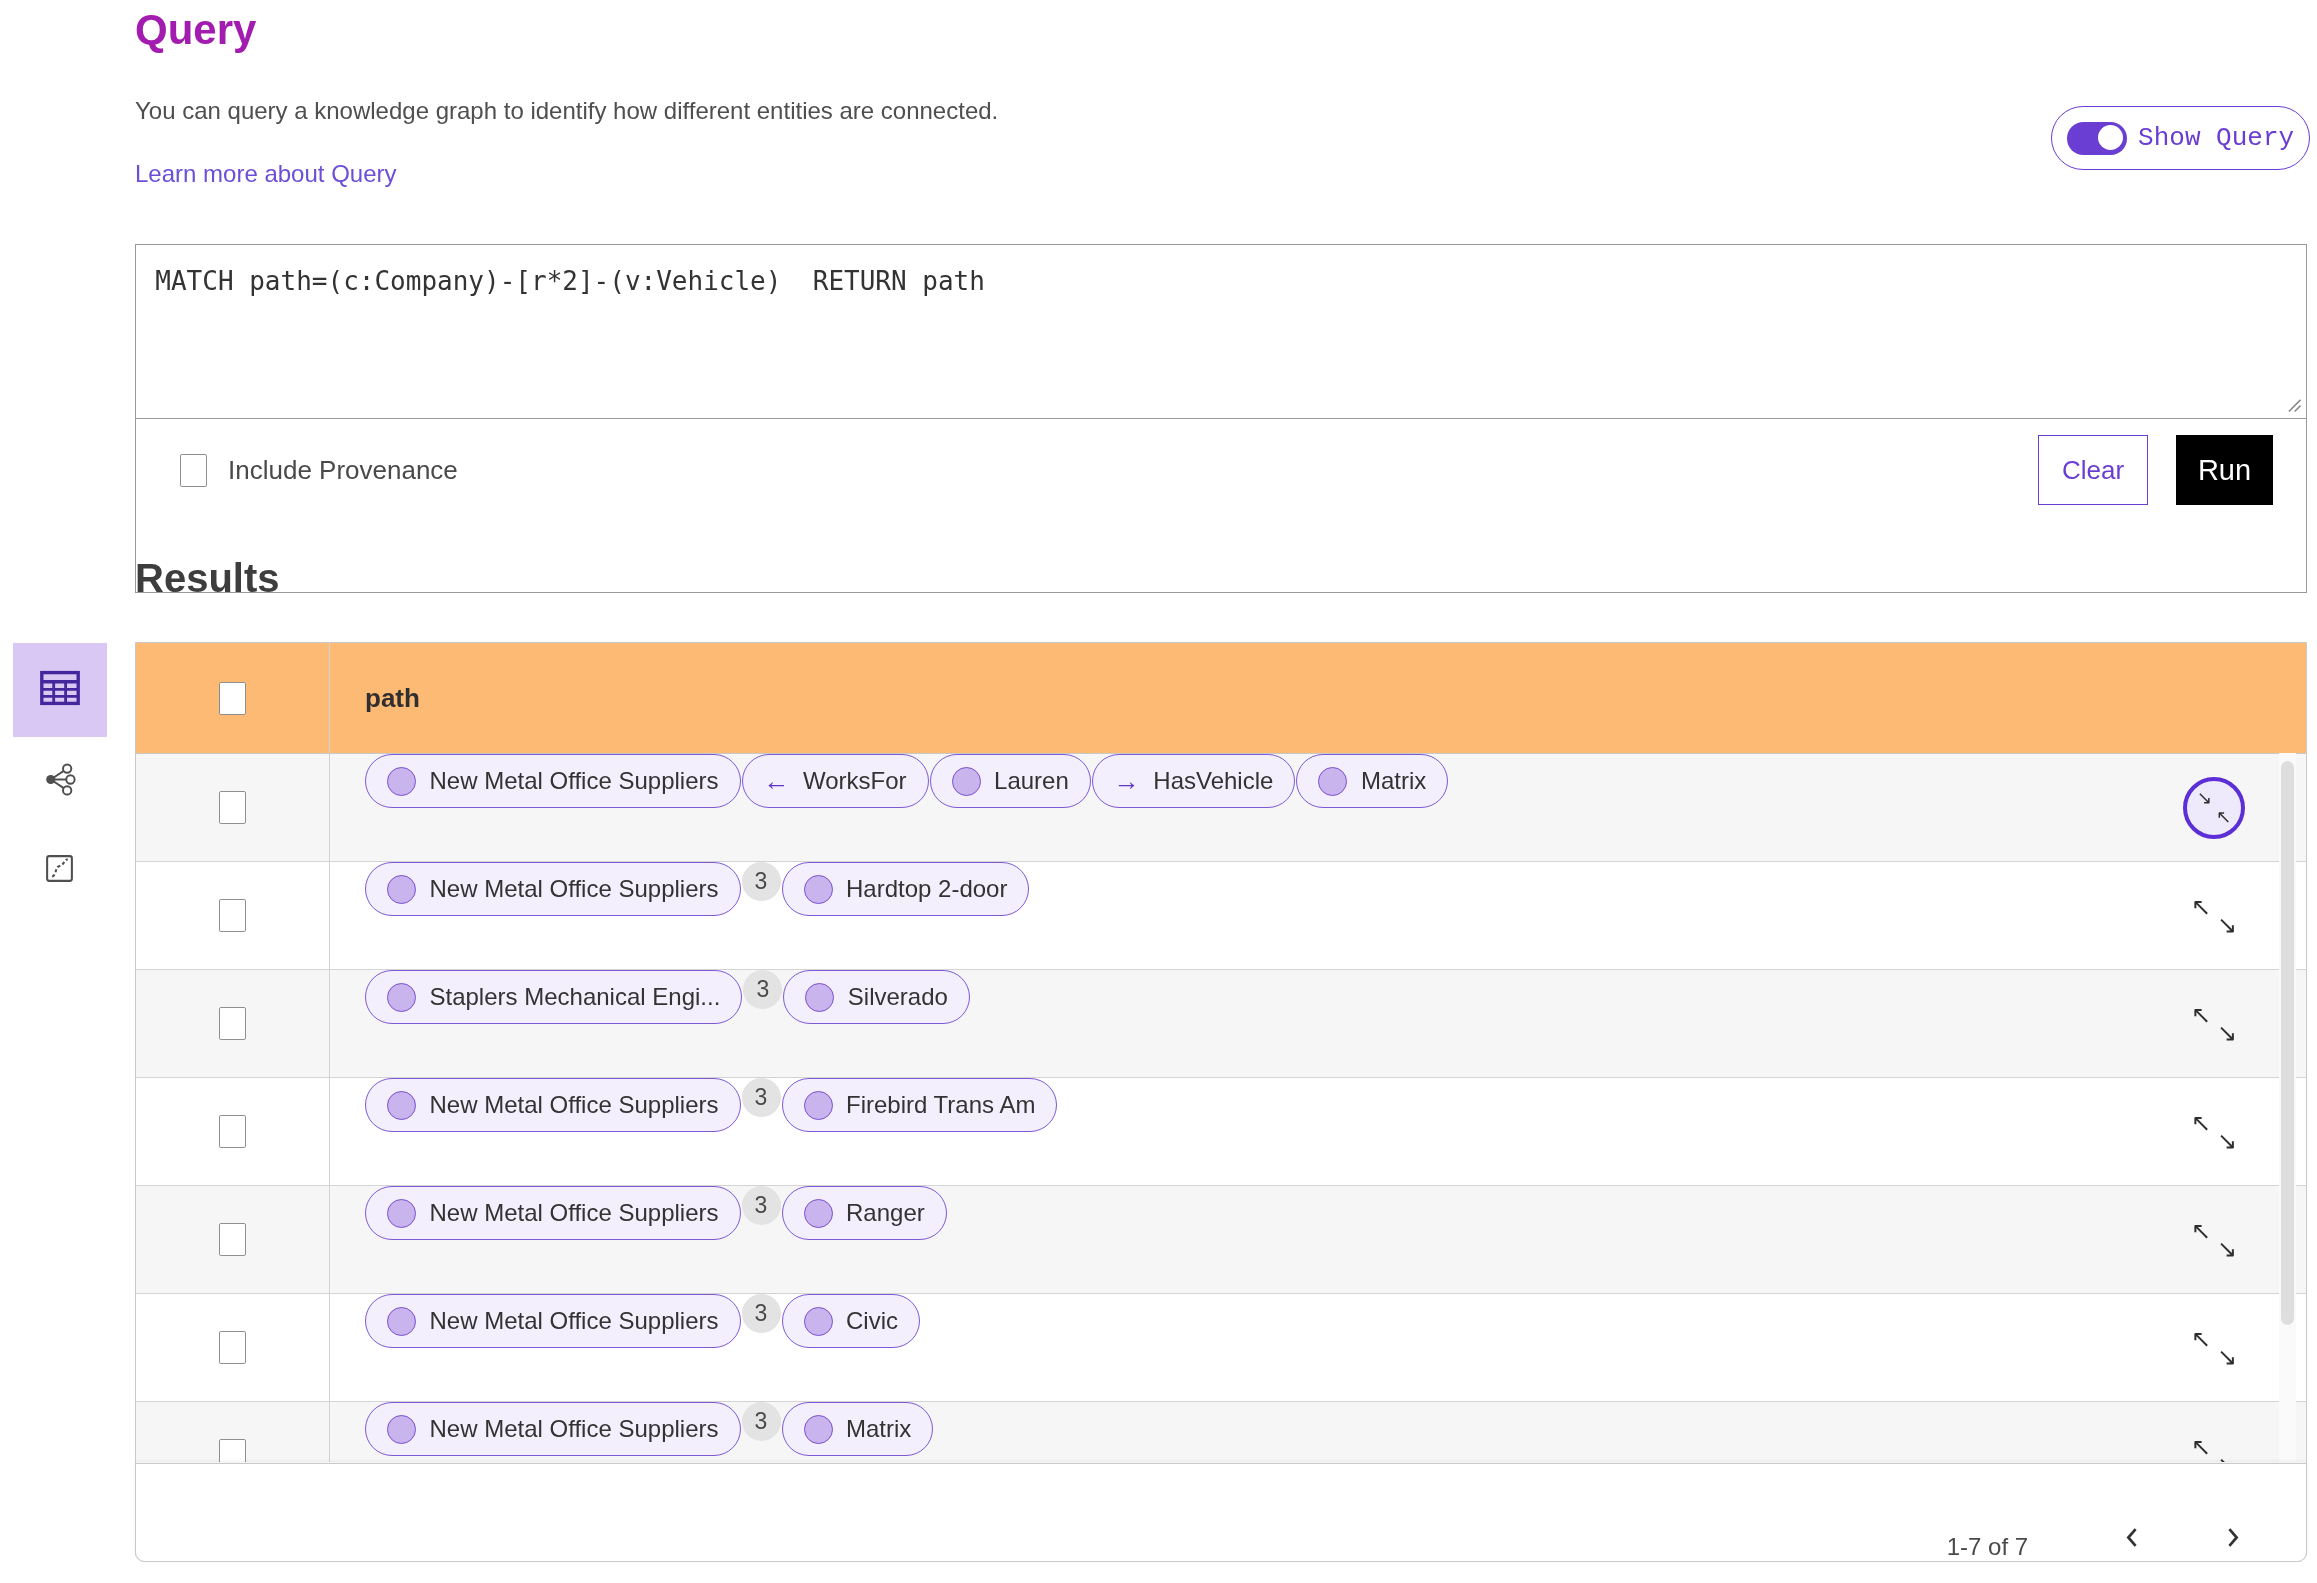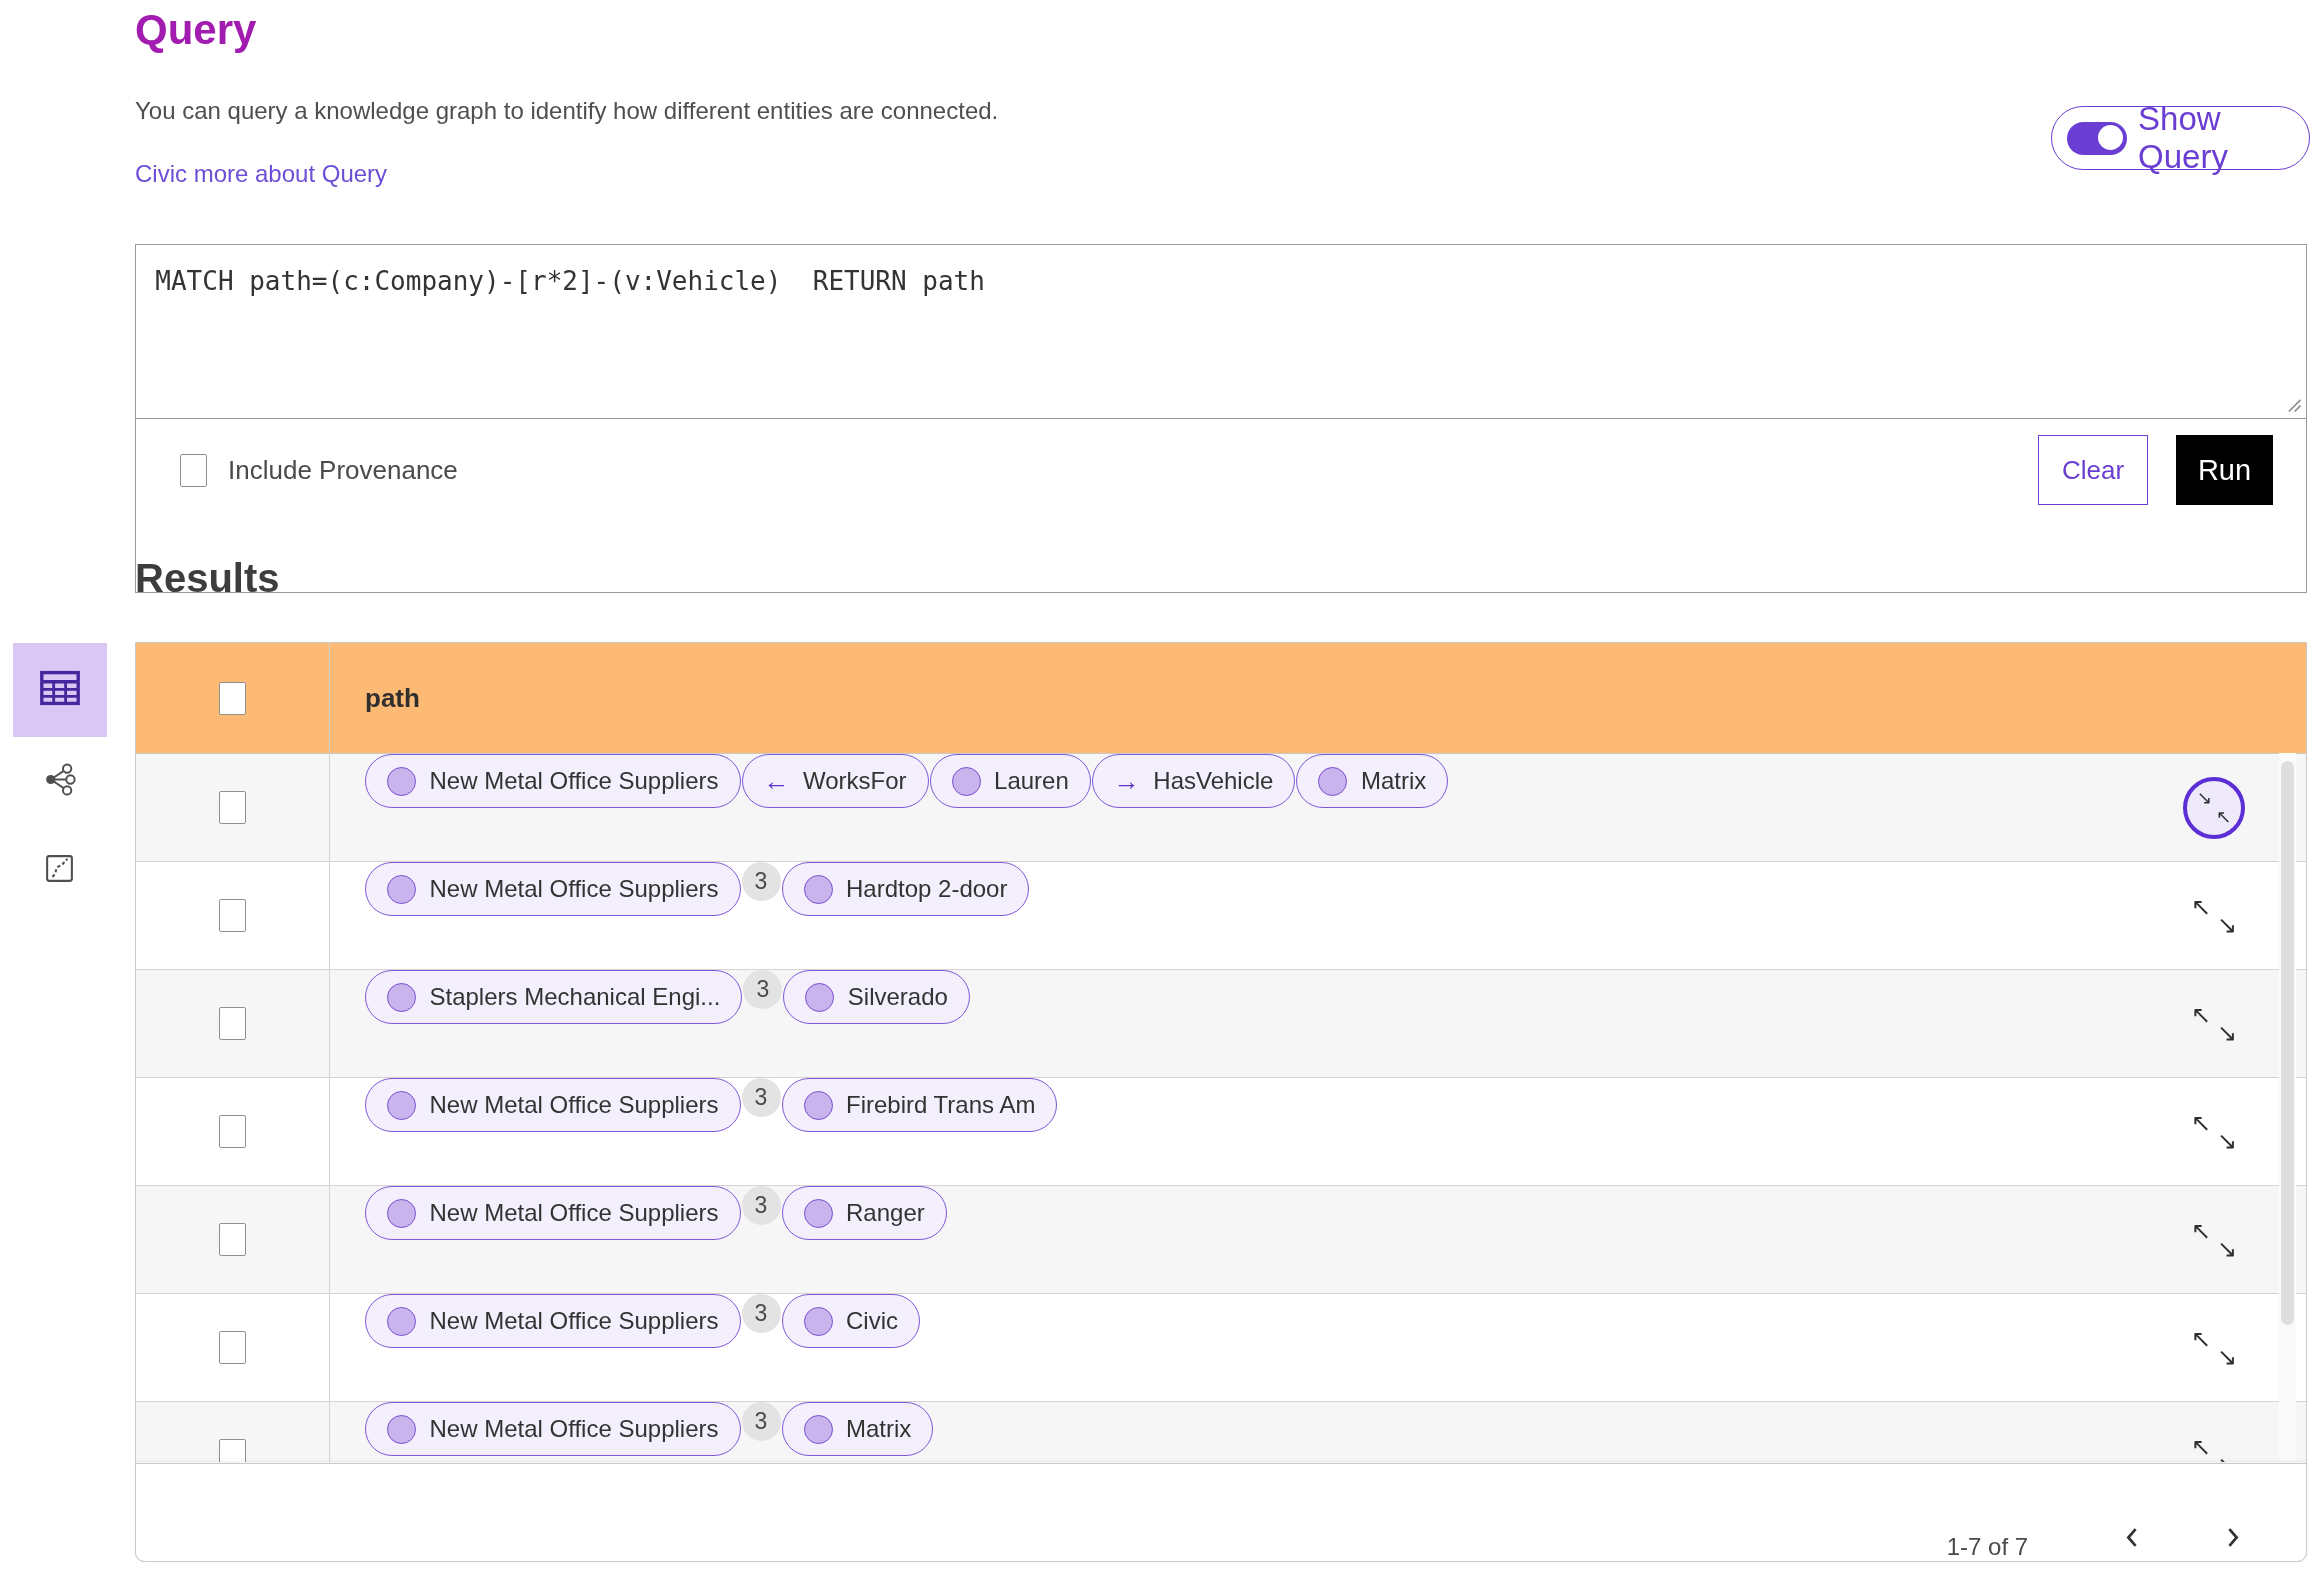--- a/index.html
+++ b/index.html
@@ -9,21 +9,21 @@
   
   .page-title{position:absolute;left:135px;top:5.8px;margin:0;font-size:42px;font-weight:700;color:#a21caf;}
   .page-desc{position:absolute;left:135px;top:97px;font-size:24px;color:#4f4f4f;}
   .learn-link{position:absolute;left:135px;top:160px;font-size:24px;color:#6c4fd6;cursor:pointer;}
 
   .show-query-btn{position:absolute;left:2051px;top:106px;width:259px;height:64px;box-sizing:border-box;
     border:1.9px solid #6a3ed2;border-radius:33px;background:#fff;display:flex;align-items:center;
     padding-left:14.5px;gap:11.6px;cursor:pointer;}
   .toggle{width:60px;height:33px;border-radius:16.4px;background:#6a3ed2;position:relative;flex:none;}
   .toggle-knob{position:absolute;right:3.9px;top:3.9px;width:25px;height:25px;border-radius:50%;background:#fff;}
-  .show-query-label{font-size:33px;color:#6a3ed2;}
+  .show-query-label{font-size:26px;color:#6a3ed2;font-family:Liberation Mono, monospace;}
 
   
   .query-box{position:absolute;left:135px;top:244px;width:2172px;height:349px;box-sizing:border-box;
     border:1px solid #999;background:#fff;}
   .query-textarea{display:block;width:100%;height:174px;box-sizing:border-box;border:none;
     border-bottom:1px solid #999;resize:none;outline:none;background:#fff;
     font-family:"DejaVu Sans Mono","Liberation Mono",monospace;font-size:26px;color:#333;
     padding:21px 19.3px;white-space:pre;}
   .resize-handle{position:absolute;right:3.9px;top:151px;}
   .query-footer{height:102px;display:flex;align-items:center;box-sizing:border-box;padding:0 33px 0 44px;}
@@ -89,21 +89,21 @@
     background:none;border:none;cursor:pointer;margin-right:56px;padding:0;}
   .chev-btn.last{margin-right:3.9px;}
 </style>
 </head>
 <body>
 
 <div class="canvas">
 
   <h1 class="page-title">Query</h1>
   <div class="page-desc">You can query a knowledge graph to identify how different entities are connected.</div>
-  <a class="learn-link">Civic more about Query</a>
+  <a class="learn-link">Learn more about Query</a>
 
   <div class="show-query-btn">
     <div class="toggle">
       <div class="toggle-knob"></div>
     </div>
     <span class="show-query-label">Show Query</span>
   </div>
 
   <div class="query-box">
     <textarea class="query-textarea" spellcheck="false" style="">MATCH path=(c:Company)-[r*2]-(v:Vehicle)  RETURN path</textarea>

